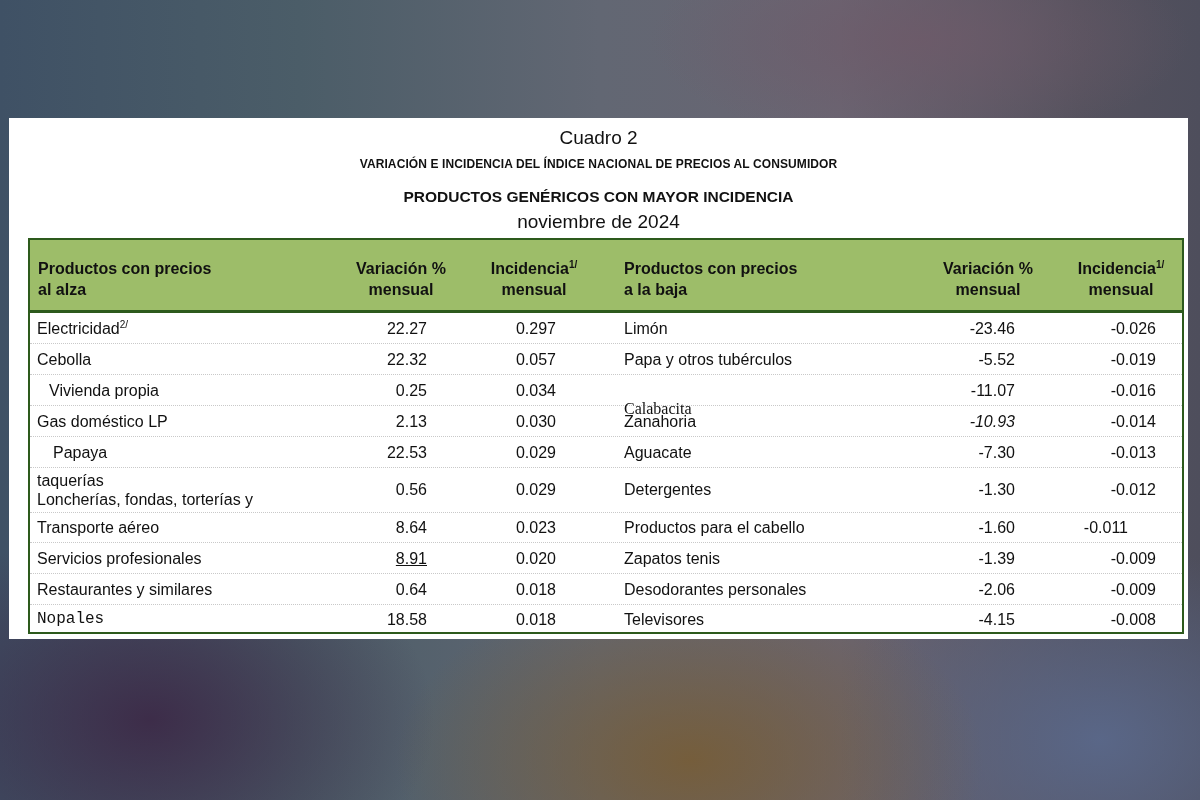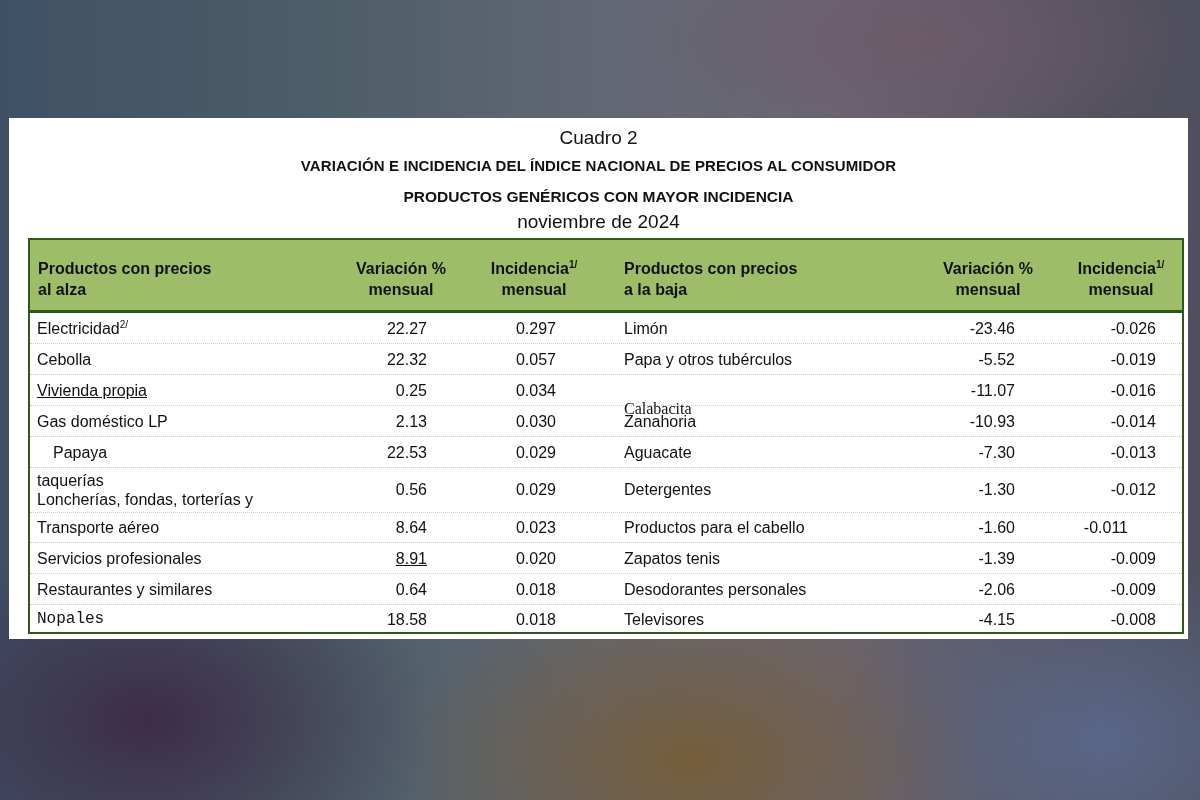--- a/index.html
+++ b/index.html
@@ -15,21 +15,21 @@
       linear-gradient(90deg, #3f5165 0%, #4b5d68 25%, #626773 50%, #6a6572 70%, #55525e 90%, #4e4e5c 100%);
   }
   .card {
     position: absolute;
     left: 9px; top: 118px;
     width: 1179px; height: 521px;
     background: #ffffff;
   }
   .titles { position: absolute; left: 0; top: 0; width: 100%; text-align: center; color: #111; }
   .t-cuadro { position: absolute; top: 9px; width: 100%; font-size: 19px; }
-  .t-main { position: absolute; top: 39px; width: 100%; font-size: 15px; font-weight: bold; letter-spacing: 0.1px; }
+  .t-main { position: absolute; top: 39px; width: 100%; font-size: 12px; font-weight: bold; letter-spacing: 0.1px; }
   .t-sub { position: absolute; top: 70px; width: 100%; font-size: 15.5px; font-weight: bold; }
   .t-date { position: absolute; top: 93px; width: 100%; font-size: 19px; }
 
   .tbl {
     position: absolute;
     left: 19px; top: 120px;
     width: 1156px; height: 396px;
     border: 2px solid #2d5a1c;
     background: #fff;
   }
@@ -105,34 +105,34 @@
       <div class="row" style="top:31px;height:31px;">
         <div class="cell" style="left:7px;top:6px;">Cebolla</div>
         <div class="cell num" style="left:300px;width:97px;top:6px;">22.32</div>
         <div class="cell num" style="left:440px;width:86px;top:6px;">0.057</div>
         <div class="cell" style="left:594px;top:6px;">Papa y otros tubérculos</div>
         <div class="cell num" style="left:890px;width:95px;top:6px;">-5.52</div>
         <div class="cell num" style="left:1030px;width:96px;top:6px;">-0.019</div>
       </div>
 
       <div class="row" style="top:62px;height:31px;">
-        <div class="cell" style="left:7px;top:6px;text-decoration:underline;">Vivienda propia</div>
+        <div class="cell" style="left:19px;top:6px;">Vivienda propia</div>
         <div class="cell num" style="left:300px;width:97px;top:6px;">0.25</div>
         <div class="cell num" style="left:440px;width:86px;top:6px;">0.034</div>
         <div class="cell" style="left:594px;top:24px;font-family:Liberation Serif, serif;">Calabacita</div>
         <div class="cell num" style="left:890px;width:95px;top:6px;">-11.07</div>
         <div class="cell num" style="left:1030px;width:96px;top:6px;">-0.016</div>
       </div>
 
       <div class="row" style="top:93px;height:31px;">
         <div class="cell" style="left:7px;top:6px;">Gas doméstico LP</div>
         <div class="cell num" style="left:300px;width:97px;top:6px;">2.13</div>
         <div class="cell num" style="left:440px;width:86px;top:6px;">0.030</div>
         <div class="cell" style="left:594px;top:6px;">Zanahoria</div>
-        <div class="cell num" style="left:890px;width:95px;top:6px;">-10.93</div>
+        <div class="cell num" style="left:890px;width:95px;top:6px;font-style:italic;">-10.93</div>
         <div class="cell num" style="left:1030px;width:96px;top:6px;">-0.014</div>
       </div>
 
       <div class="row" style="top:124px;height:31px;">
         <div class="cell" style="left:23px;top:6px;">Papaya</div>
         <div class="cell num" style="left:300px;width:97px;top:6px;">22.53</div>
         <div class="cell num" style="left:440px;width:86px;top:6px;">0.029</div>
         <div class="cell" style="left:594px;top:6px;">Aguacate</div>
         <div class="cell num" style="left:890px;width:95px;top:6px;">-7.30</div>
         <div class="cell num" style="left:1030px;width:96px;top:6px;">-0.013</div>

